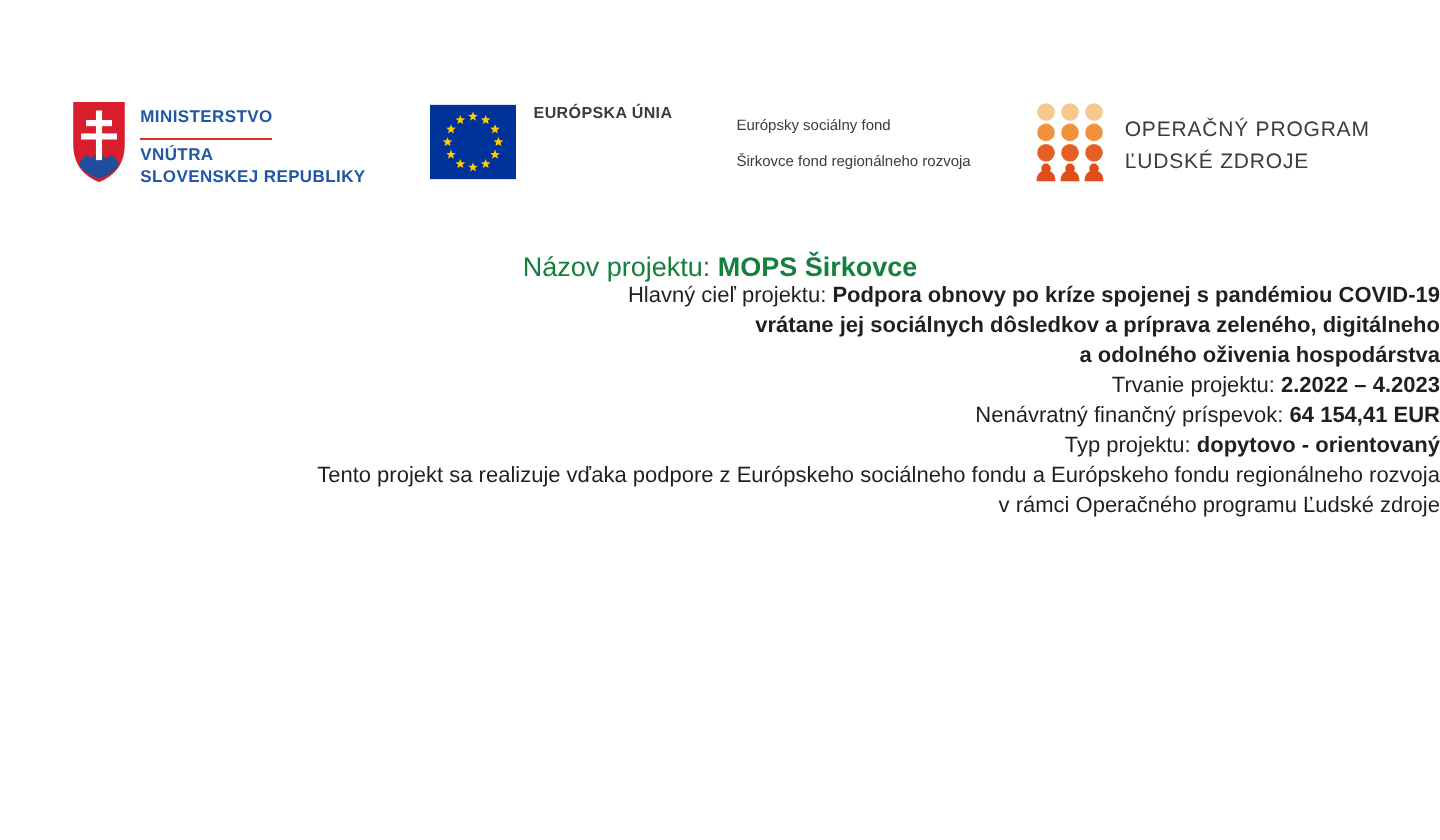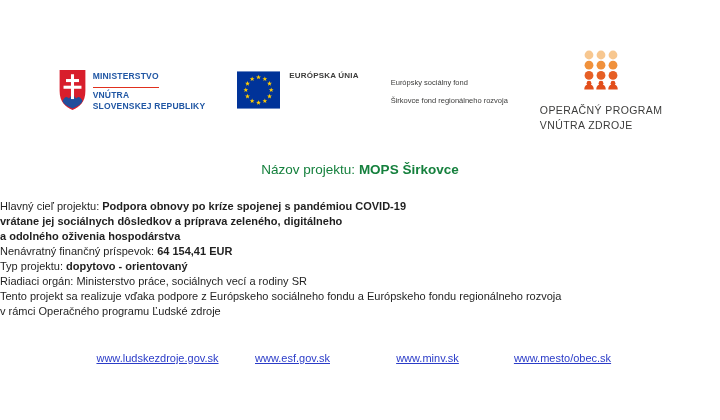--- a/index.html
+++ b/index.html
@@ -27,33 +27,33 @@
   .ministry-text { font-size:8.5px; font-weight:bold; color:#2157a4; line-height:1.28; letter-spacing:0.2px; }
   .ministry-line1 { display:inline-block; border-bottom:1.6px solid #e0301e; padding-bottom:5px; margin-bottom:2px; }
 
   
   .eu { gap:9px; align-items:flex-start; }
   .eu-text { display:flex; flex-direction:row; height:38px; justify-content:space-between; }
   .eu-title { font-size:8px; font-weight:bold; color:#3c3c3b; letter-spacing:0.2px; }
   .eu-sub { font-size:7.5px; color:#3c3c3b; line-height:1.3;padding-left:32px; }
 
   
-  .op { gap:9px;flex-direction:column; }
+  .op { gap:9px; }
   .op-text { font-size:10.5px; color:#3c3c3b; line-height:1.45; letter-spacing:0.4px; }
 
   
   .title-line {
     margin-top:29px;
     text-align:center;
     font-size:13.5px;
     color:#15803d;
   }
   .body-block {
-    margin-top:22px;
-    text-align:left;
+    margin-top:0;
+    text-align:right;
     font-size:11px;
     line-height:15px;
     color:#1f1f1f;
   }
   .body-block p, .title-line p { margin:0; }
   .block-gap { margin-top:15px; }
   b, strong { font-weight:bold; }
 
   
   .links-row {
@@ -148,21 +148,21 @@
               <path d="M1.3,39.6 C1.3,35.6 3.4,34.2 6,34.2 C8.6,34.2 10.7,35.6 10.7,39.6 Z"></path>
             <circle cx="18" cy="33.2" r="2.4"></circle>
               <path d="M13.3,39.6 C13.3,35.6 15.4,34.2 18,34.2 C20.6,34.2 22.7,35.6 22.7,39.6 Z"></path>
             <circle cx="30" cy="33.2" r="2.4"></circle>
               <path d="M25.3,39.6 C25.3,35.6 27.4,34.2 30,34.2 C32.6,34.2 34.7,35.6 34.7,39.6 Z"></path>
           </g>
         </svg>
       </span>
       <div class="op-text">
         <span>OPERAČNÝ PROGRAM</span><br>
-        <span>VNÚTRA ZDROJE</span>
+        <span>ĽUDSKÉ ZDROJE</span>
       </div>
     </div>
 
   </div>
 
   <div class="title-line">
     <p>
       <span>Názov projektu: </span><strong>MOPS Širkovce</strong>
     </p>
   </div>
@@ -171,32 +171,28 @@
     <p>
       <span>Hlavný cieľ projektu: </span><strong>Podpora obnovy po kríze spojenej s pandémiou COVID-19</strong>
     </p>
     <p>
       <strong>vrátane jej sociálnych dôsledkov a príprava zeleného, digitálneho</strong>
     </p>
     <p>
       <strong>a odolného oživenia hospodárstva</strong>
     </p>
     <p>
+      <span>Trvanie projektu: </span><strong>2.2022 – 4.2023</strong>
+    </p>
+    <p>
       <span>Nenávratný finančný príspevok: </span><strong>64 154,41 EUR</strong>
     </p>
     <p>
       <span>Typ projektu: </span><strong>dopytovo - orientovaný</strong>
     </p>
 
-    <p class="block-gap">Riadiaci orgán: Ministerstvo práce, sociálnych vecí a rodiny SR</p>
 
     <p class="block-gap">Tento projekt sa realizuje vďaka podpore z Európskeho sociálneho fondu a Európskeho fondu regionálneho rozvoja</p>
     <p>v rámci Operačného programu Ľudské zdroje</p>
   </div>
 
-  <div class="links-row">
-    <span class="link-cell"><a>www.ludskezdroje.gov.sk</a></span>
-    <span class="link-cell"><a>www.esf.gov.sk</a></span>
-    <span class="link-cell"><a>www.minv.sk</a></span>
-    <span class="link-cell"><a>www.mesto/obec.sk</a></span>
-  </div>
 
 </div>
 
 </body></html>

